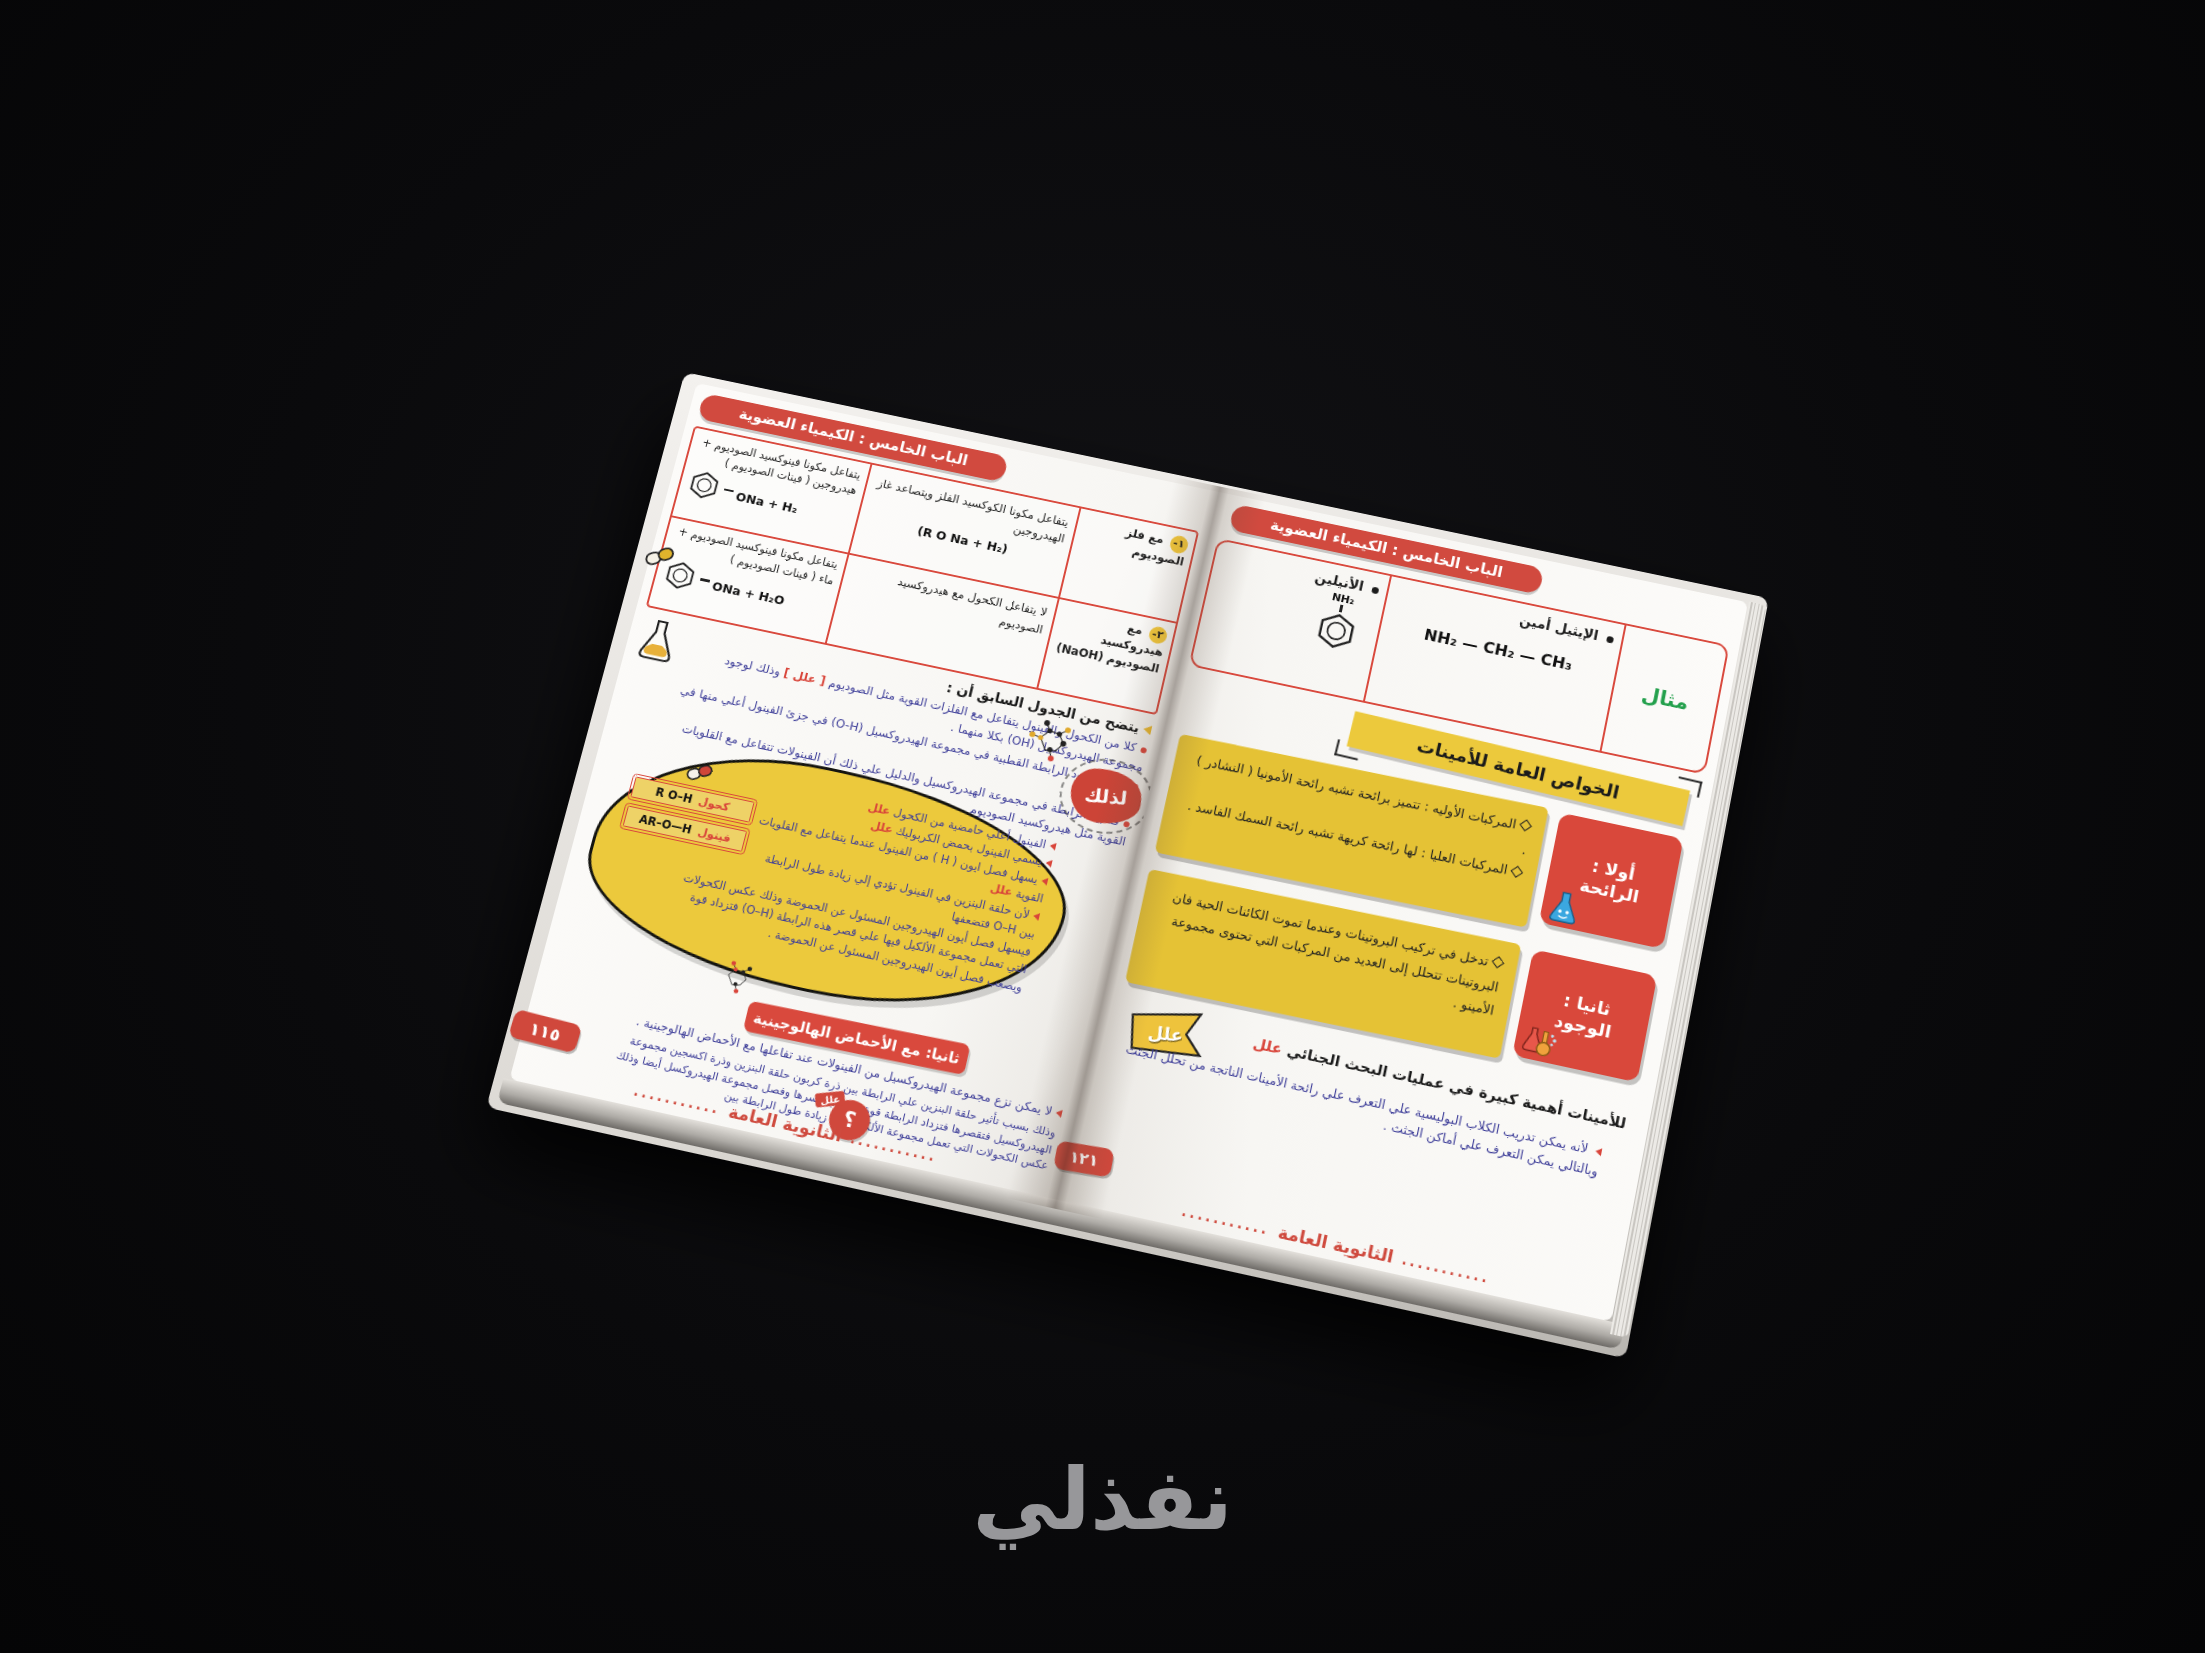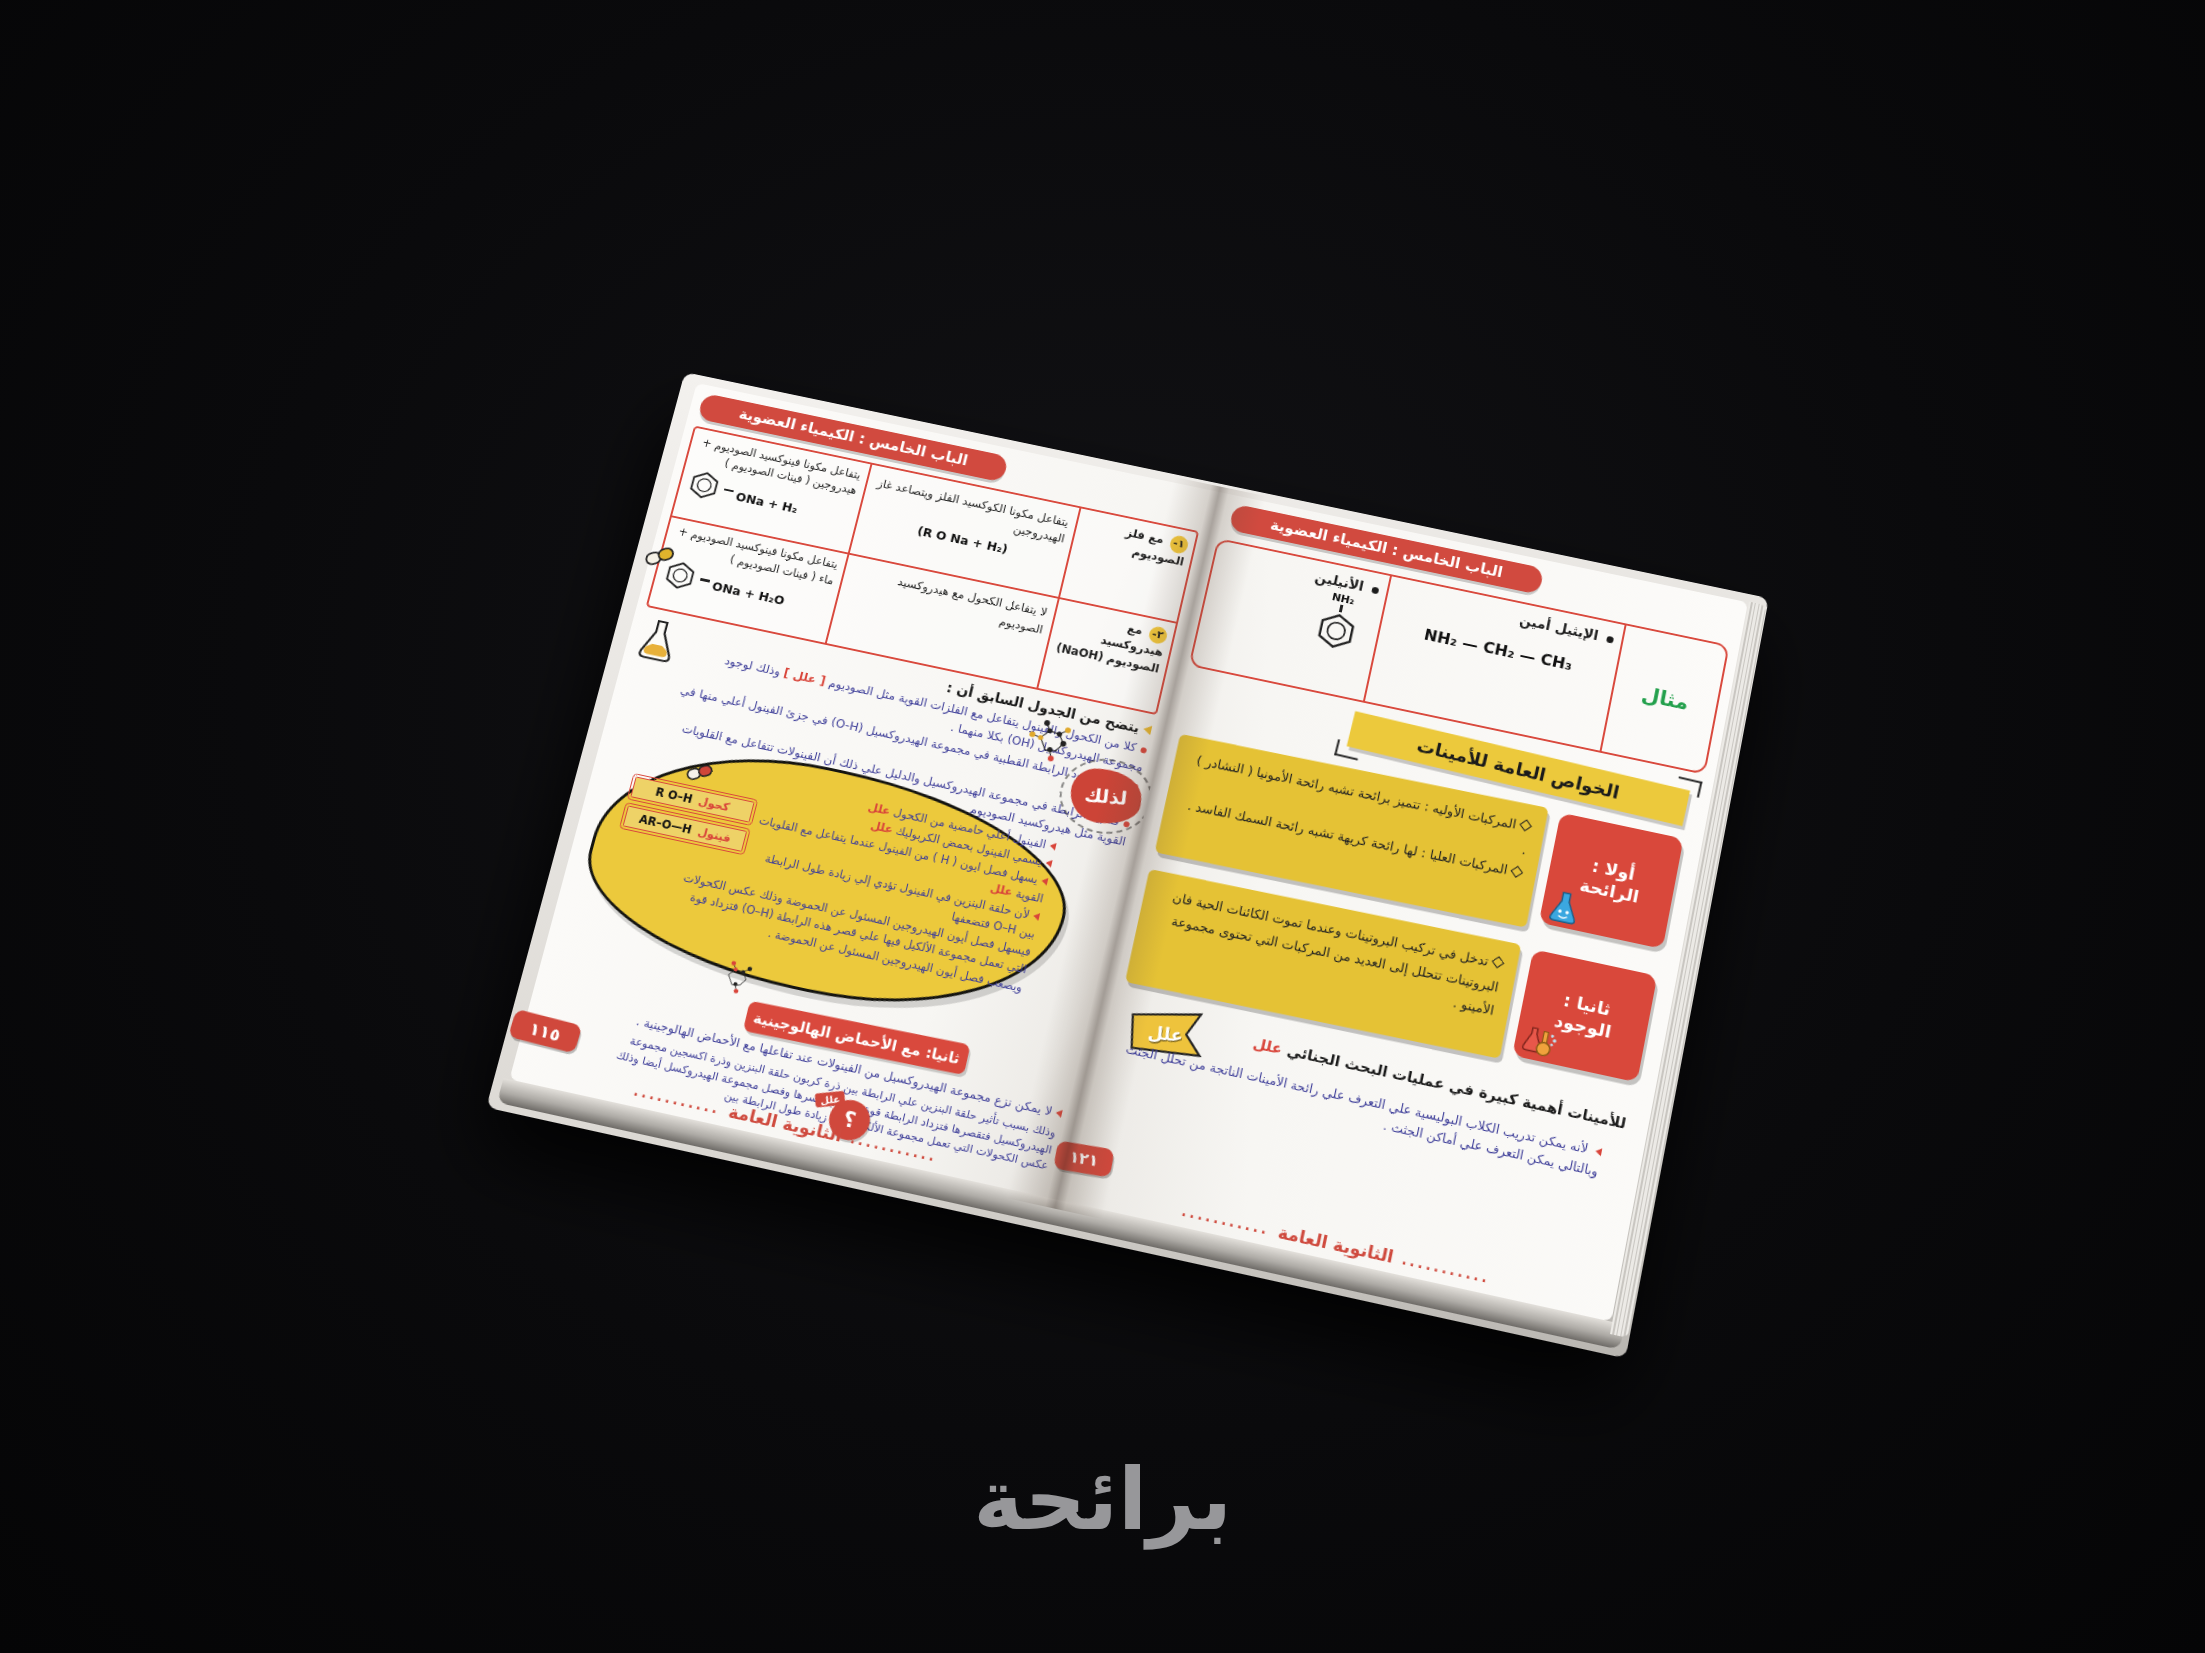--- a/index.html
+++ b/index.html
@@ -377,16 +377,16 @@
         <span class="fdots">...........</span>
         <span>الثانوية العامة</span>
         <span class="fdots">...........</span>
       </div>
     </div>
 
     <div class="gutter"></div>
   </div>
 
   <div class="watermark">
-    <div class="wm-logo">برائحة</div>
+    <div class="wm-logo">نفذلي</div>
   </div>
 </div>
 
 
 </body></html>

